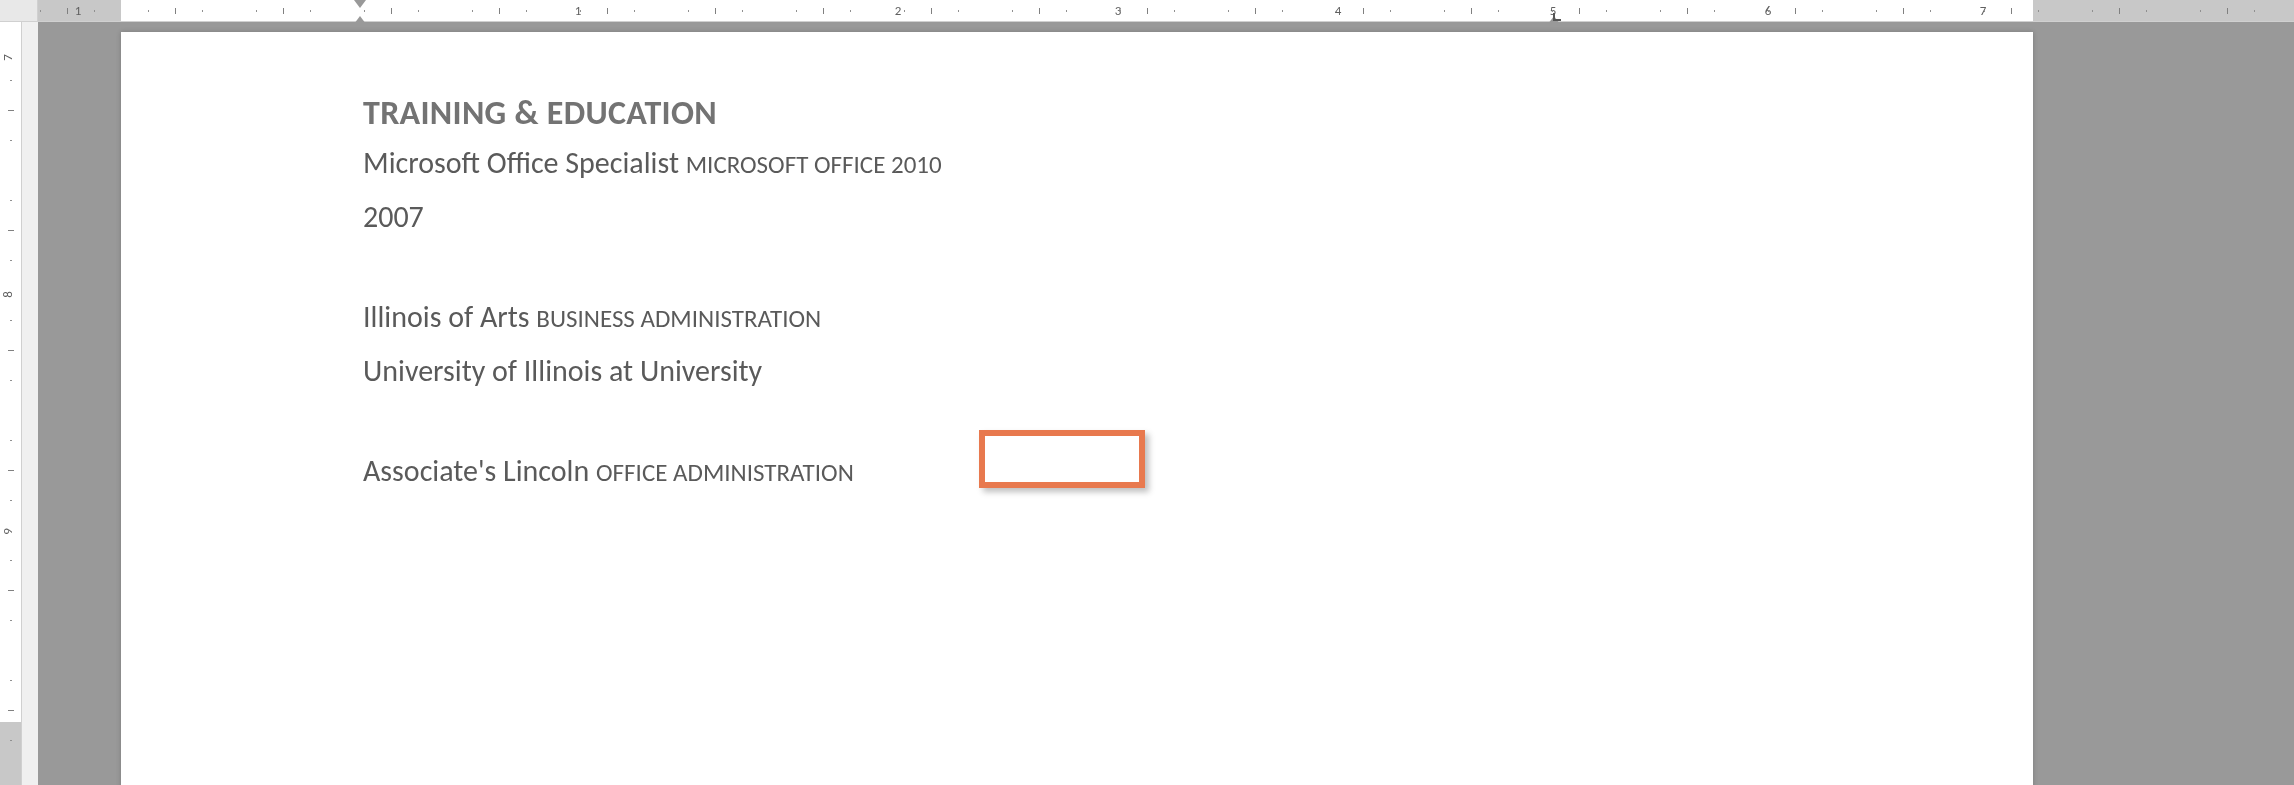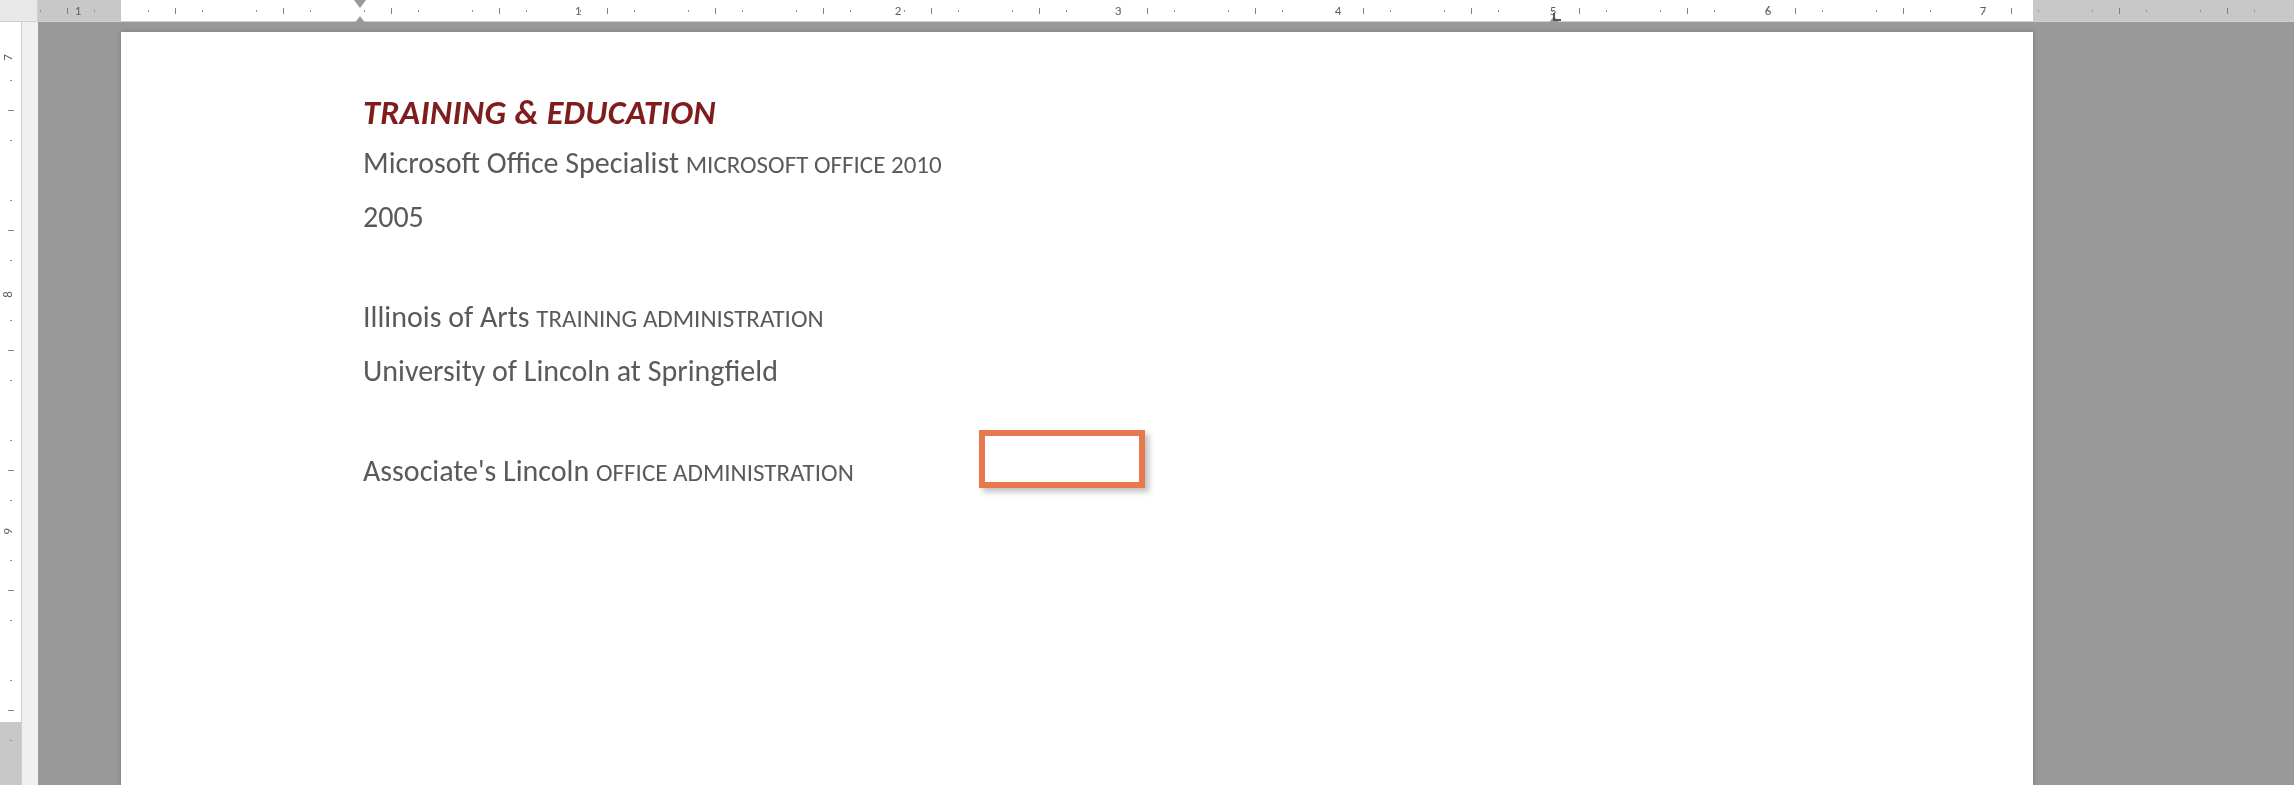--- a/index.html
+++ b/index.html
@@ -183,24 +183,23 @@
     .content {
       position: absolute;
       left: 242px;
       top: 60px;
       width: 1190px;
     }
     
     .section-title {
       font-size: 34px;
       font-weight: 600;
-      color: #7f1d1d;
+      color: #737373;
       margin-bottom: 4px;
       letter-spacing: 0.3px;
-      font-style: italic;
     }
     
     .line {
       display: flex;
       justify-content: space-between;
       align-items: baseline;
       font-size: 30px;
       color: #5a5a5a;
       line-height: 52px;
     }
@@ -371,34 +370,34 @@
       <div class="section-title">TRAINING &amp; EDUCATION</div>
 
       <div class="line">
         <span class="line-left">
           <span class="title-text">Microsoft Office Specialist</span>
           <span> </span>
           <span class="subtitle-text">MICROSOFT OFFICE 2010</span>
         </span>
       </div>
       <div class="line">
-        <span class="date-text">2005</span>
+        <span class="date-text">2007</span>
       </div>
 
       <div class="spacer"></div>
 
       <div class="line">
         <span class="line-left">
           <span class="title-text">Illinois of Arts</span>
           <span> </span>
-          <span class="subtitle-text">TRAINING ADMINISTRATION</span>
+          <span class="subtitle-text">BUSINESS ADMINISTRATION</span>
         </span>
       </div>
       <div class="line">
-        <span class="line-left title-text">University of Lincoln at Springfield</span>
+        <span class="line-left title-text">University of Illinois at University</span>
       </div>
 
       <div class="spacer"></div>
 
       <div class="line">
         <span class="line-left">
           <span class="title-text">Associate's Lincoln</span>
           <span> </span>
           <span class="subtitle-text">OFFICE ADMINISTRATION</span>
         </span>

